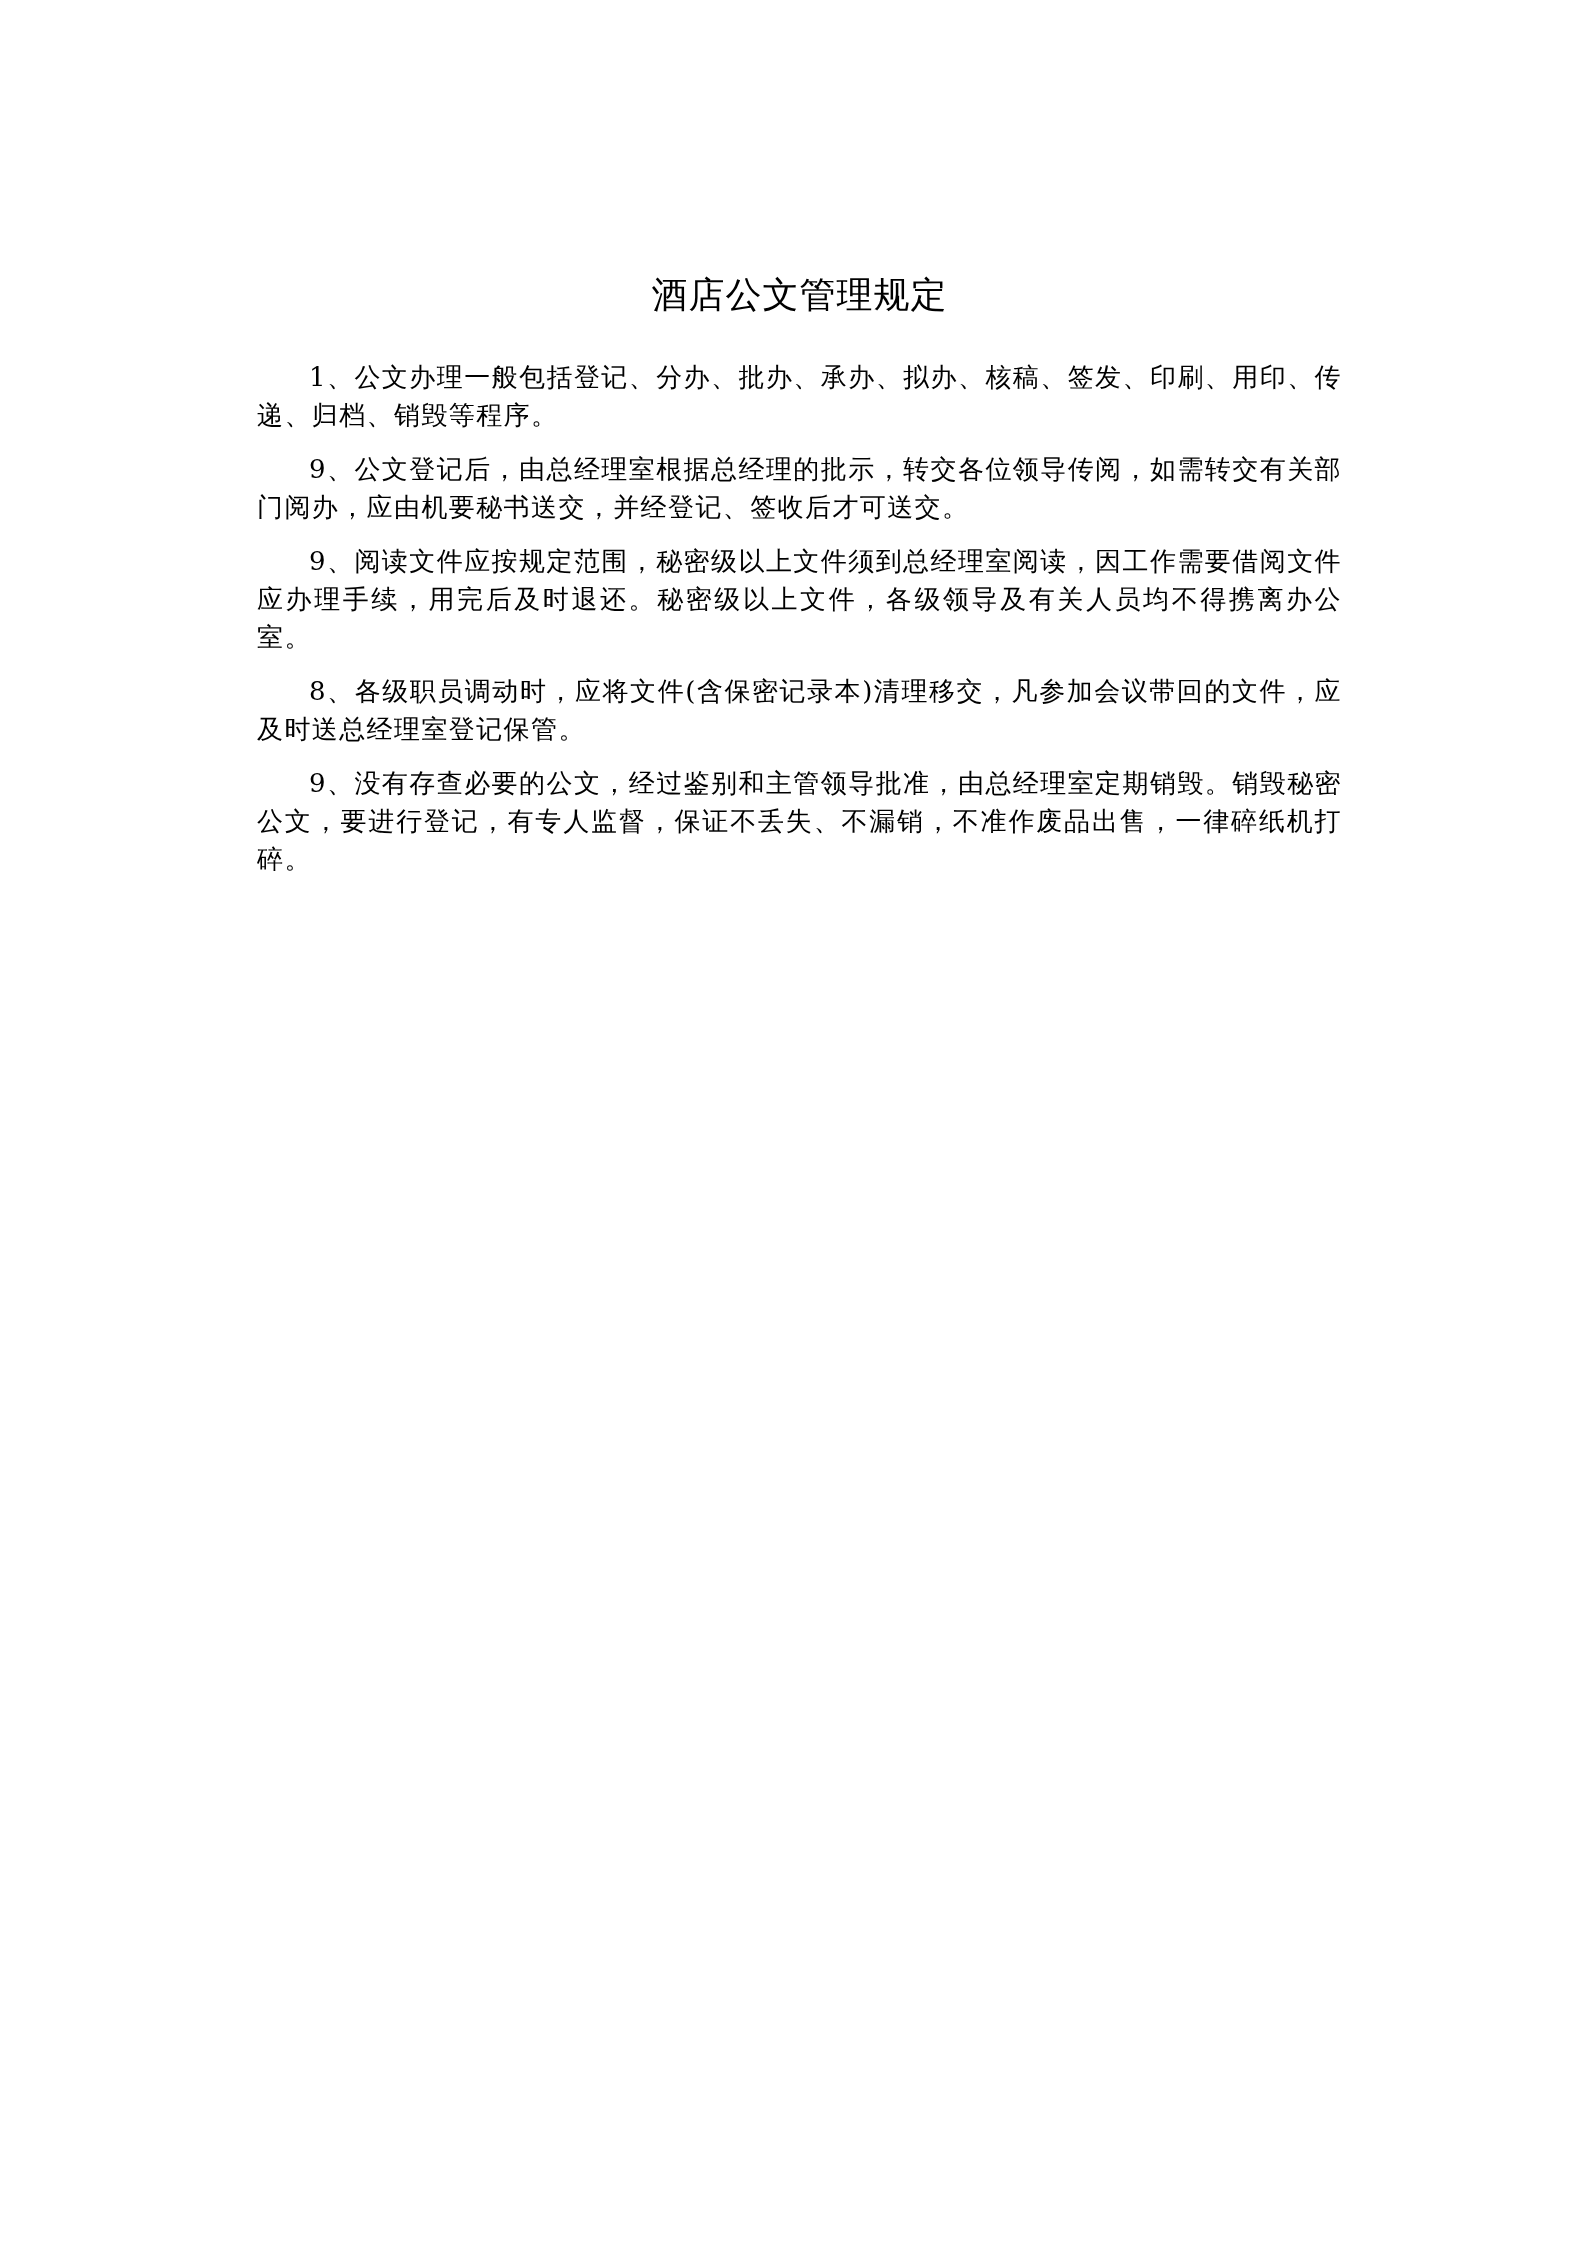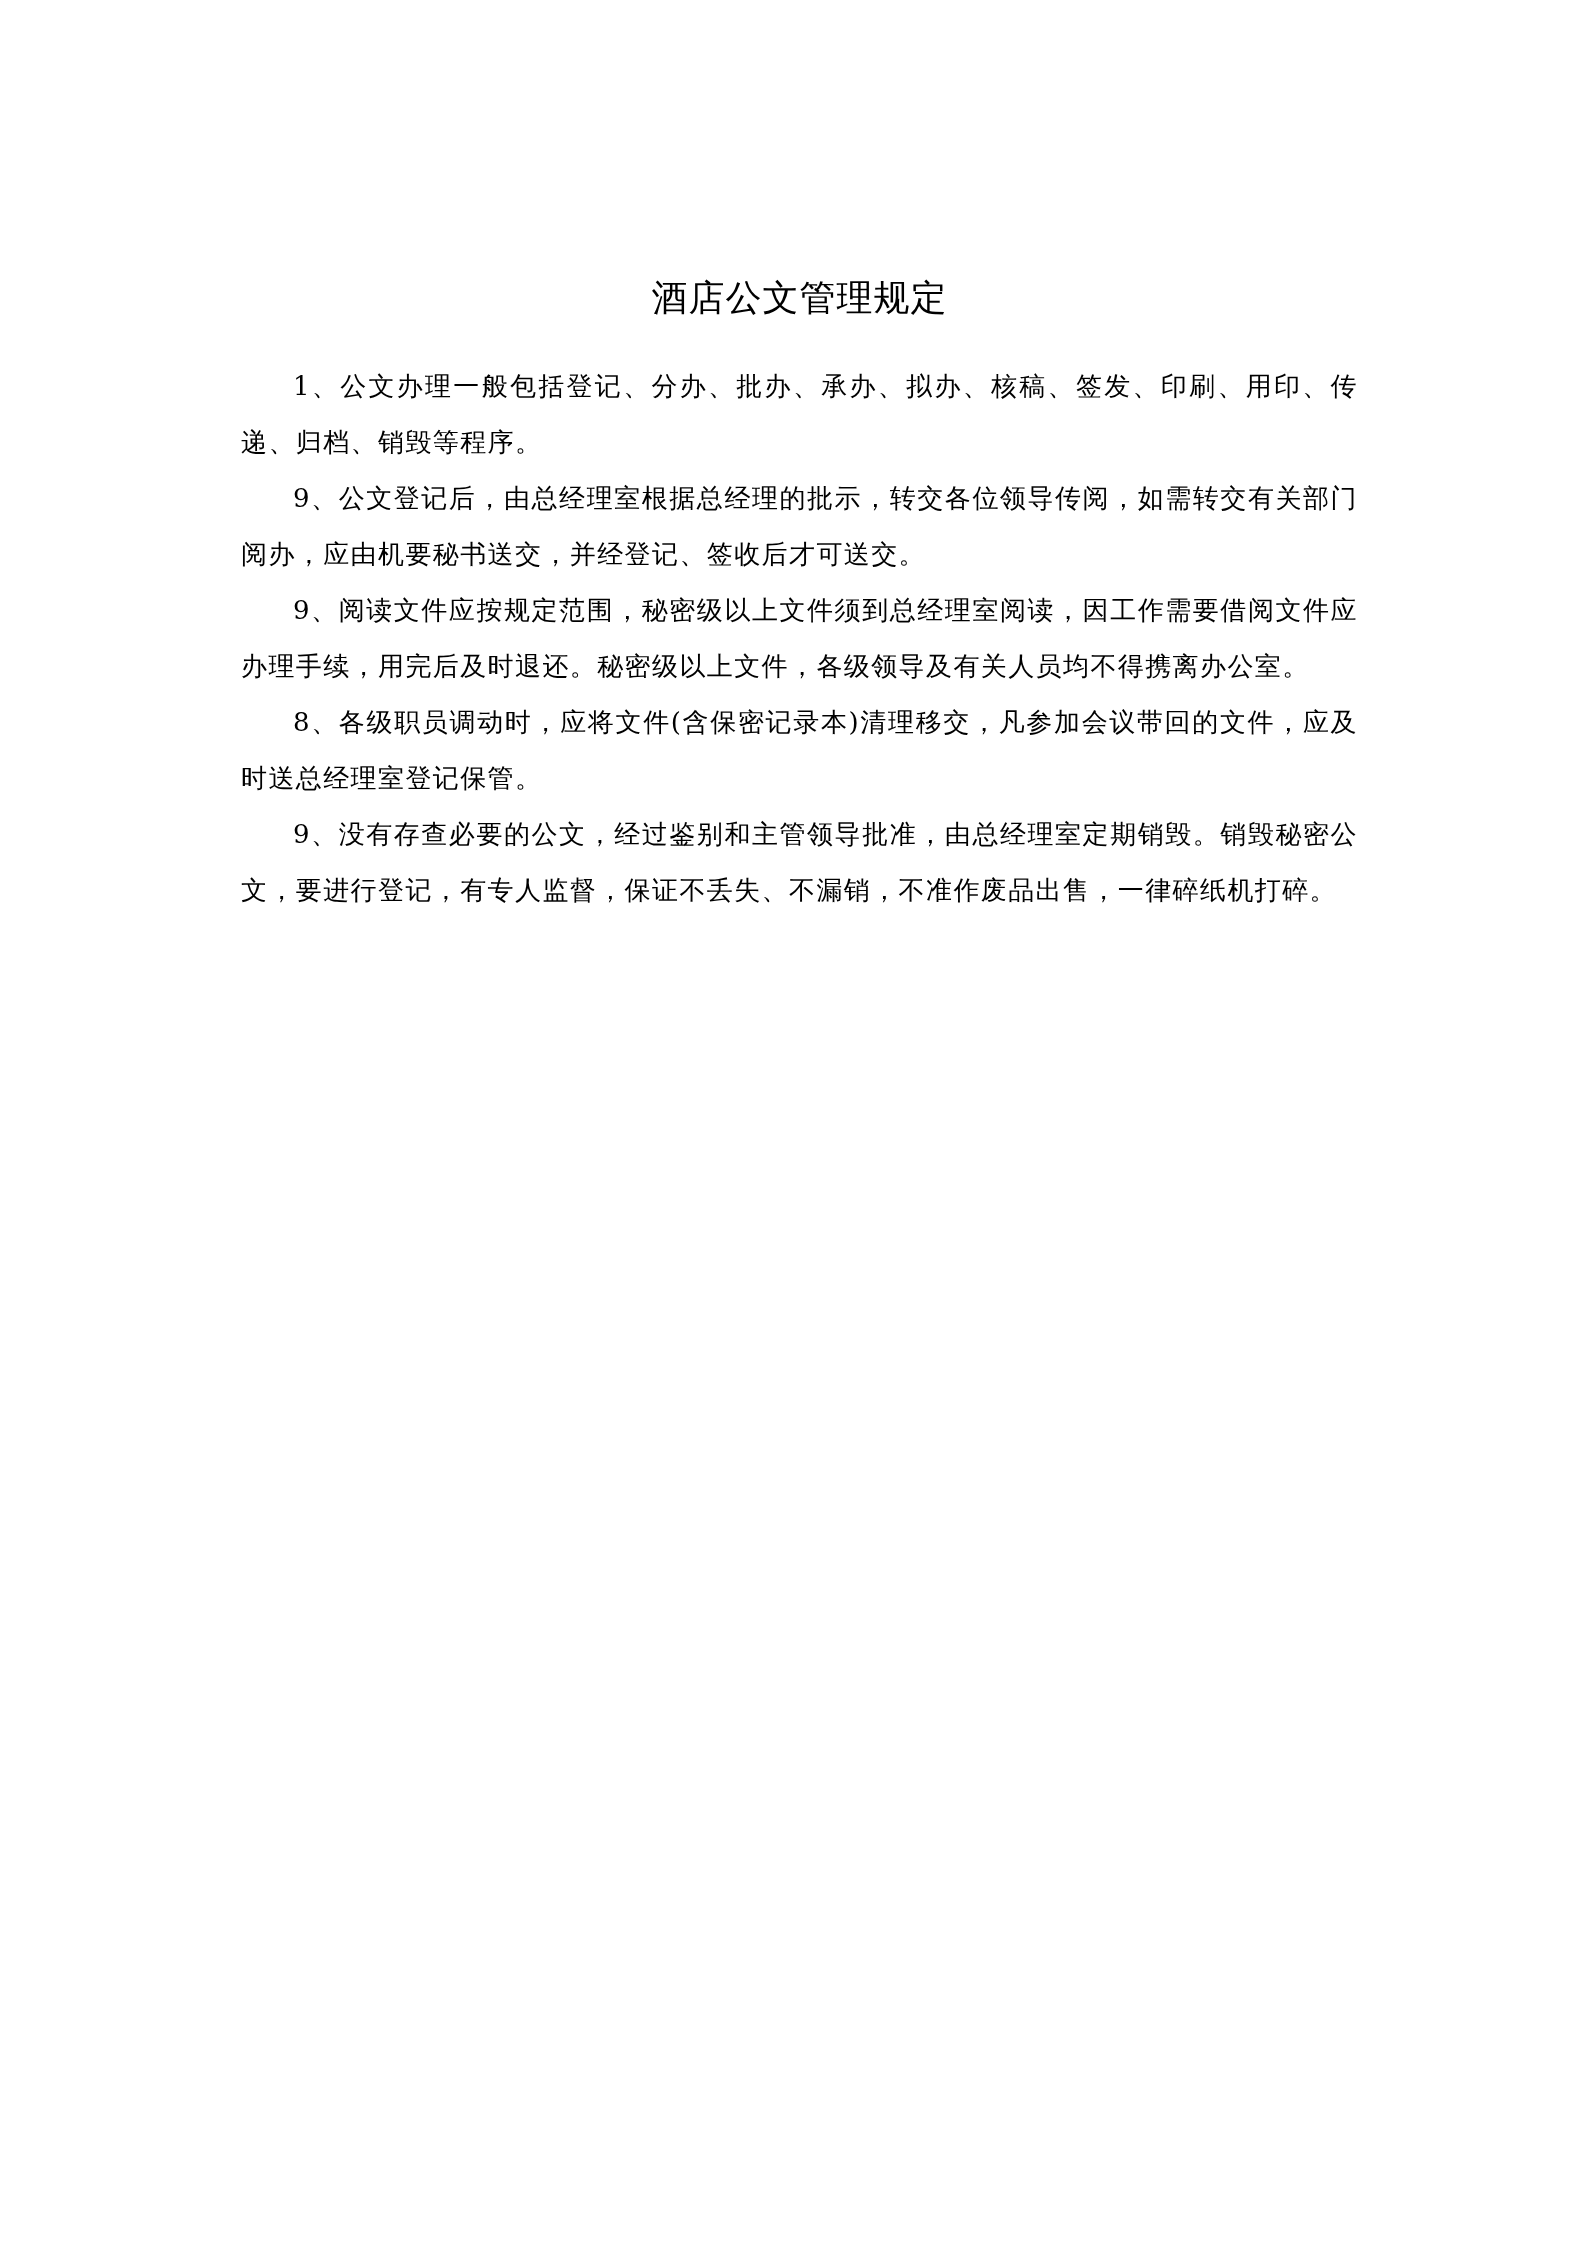--- a/index.html
+++ b/index.html
@@ -15,37 +15,37 @@
       font-family: "DejaVu Serif", "Liberation Serif", serif;
       color: #000000;
     }
     .page {
       position: absolute;
       left: 241px;
       top: 268px;
       width: 1117px;
     }
     .doc-title {
-      font-family: Liberation Sans, sans-serif;
+      font-family: Liberation Mono, monospace;
       font-size: 36px;
       font-weight: normal;
       text-align: center;
       margin: 0;
       height: 60px;
       line-height: 60px;
       letter-spacing: 1px;
     }
     .body {
       margin-top: 30px;
     }
     .para {
       font-size: 26px;
-      line-height: 56px;
+      line-height: 38px;
       text-indent: 52px;
-      margin: 0;
+      margin: 16px;
       text-align: justify;
       text-align-last: left;
       letter-spacing: 1.4px;
     }
   </style>
 </head>
 <body>
 
 <div class="page">
   <h1 class="doc-title">酒店公文管理规定</h1>

